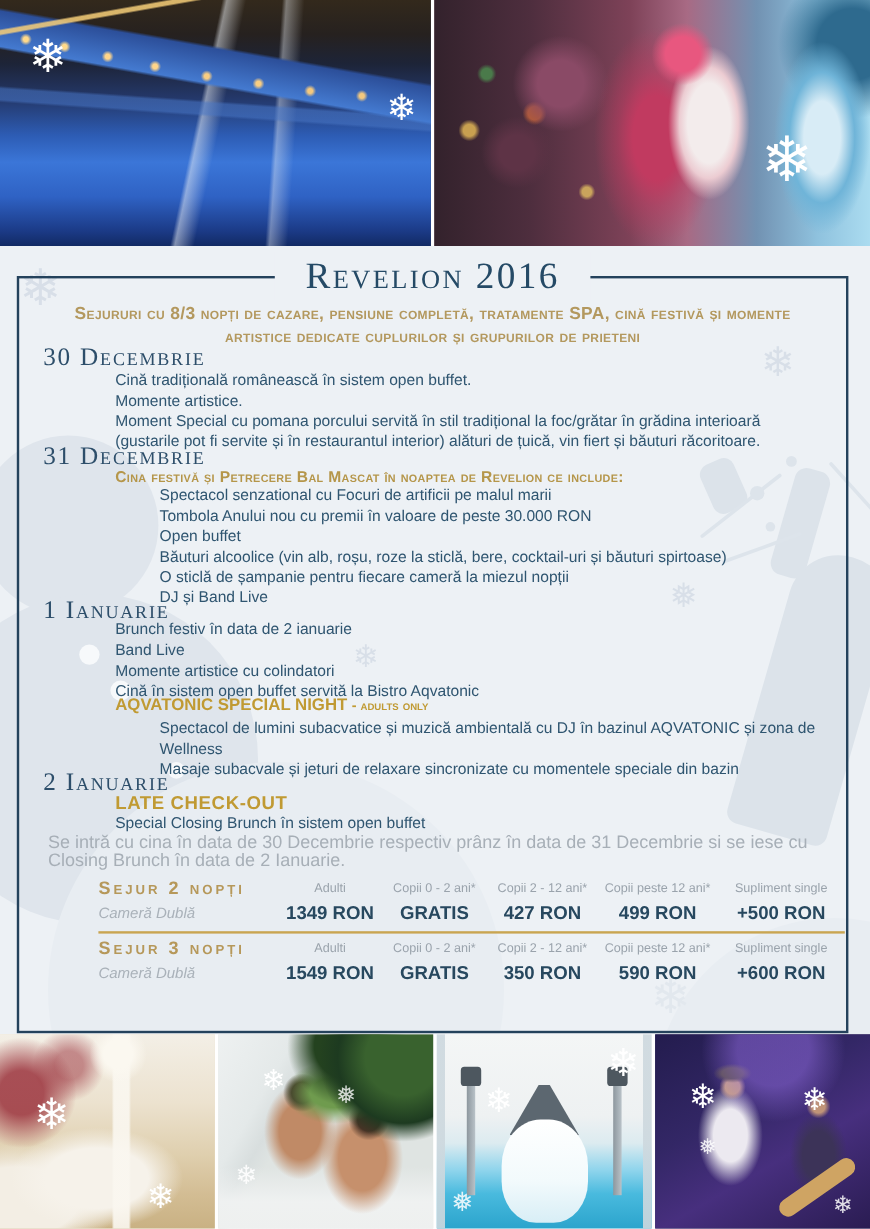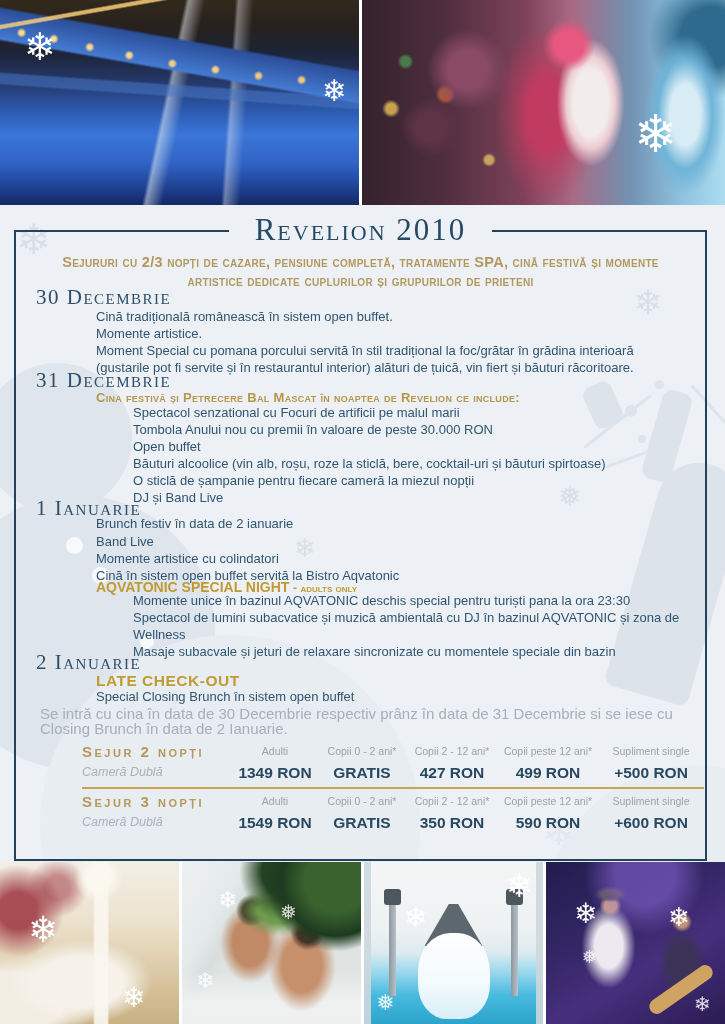--- a/index.html
+++ b/index.html
@@ -170,25 +170,25 @@
     <div class="wm wm-dot" style="left:638px;top:230px;width:8px;height:8px;background:#dde4eb;"></div>
 
     <span class="sf gray" style="left:16px;top:14px;font-size:42px;">❄</span>
     <span class="sf gray" style="left:634px;top:80px;font-size:34px;">❄</span>
     <span class="sf gray" style="left:558px;top:278px;font-size:28px;">❅</span>
     <span class="sf gray" style="left:294px;top:330px;font-size:26px;">❄</span>
     <span class="sf faint" style="left:542px;top:606px;font-size:40px;">❄</span>
 
     <div class="frame">
       <div class="title-row">
-        <h1>Revelion 2010</h1>
+        <h1>Revelion 2016</h1>
       </div>
 
       <div class="inner">
-        <p class="promo">Sejururi cu 2/3 nopți de cazare, pensiune completă, tratamente SPA, cină festivă și momente artistice dedicate cuplurilor și grupurilor de prieteni</p>
+        <p class="promo">Sejururi cu 8/3 nopți de cazare, pensiune completă, tratamente SPA, cină festivă și momente artistice dedicate cuplurilor și grupurilor de prieteni</p>
 
         <h2 class="sec-h">30 Decembrie</h2>
         <div class="item items-first">Cină tradițională românească în sistem open buffet.</div>
         <div class="item">Momente artistice.</div>
         <div class="item">Moment Special cu pomana porcului servită în stil tradițional la foc/grătar în grădina interioară (gustarile pot fi servite și în restaurantul interior) alături de țuică, vin fiert și băuturi răcoritoare.</div>
 
         <h2 class="sec-h h31">31 Decembrie</h2>
         <div class="gold-sub">Cina festivă și Petrecere Bal Mascat în noaptea de Revelion ce include:</div>
         <div class="item l2 items31">Spectacol senzational cu Focuri de artificii pe malul marii</div>
         <div class="item l2">Tombola Anului nou cu premii în valoare de peste 30.000 RON</div>
@@ -199,21 +199,20 @@
 
         <h2 class="sec-h h1i">1 Ianuarie</h2>
         <div class="item items1">Brunch festiv în data de 2 ianuarie</div>
         <div class="item">Band Live</div>
         <div class="item">Momente artistice cu colindatori</div>
         <div class="item">Cină în sistem open buffet servită la Bistro Aqvatonic</div>
         <div class="aqv">
           <span class="big">AQVATONIC SPECIAL NIGHT</span>
           <span class="small">- adults only</span>
         </div>
-        <div class="item l2 itemsAqv">Momente unice în bazinul AQVATONIC deschis special pentru turiști pana la ora 23:30</div>
         <div class="item l2">Spectacol de lumini subacvatice și muzică ambientală cu DJ în bazinul AQVATONIC și zona de Wellness</div>
         <div class="item l2">Masaje subacvale și jeturi de relaxare sincronizate cu momentele speciale din bazin</div>
 
         <h2 class="sec-h h2i">2 Ianuarie</h2>
         <div class="late">Late check-out</div>
         <div class="closing">Special Closing Brunch  în sistem open buffet</div>
 
         <p class="note">Se intră cu cina în data de 30 Decembrie respectiv prânz în data de 31 Decembrie si se iese cu Closing Brunch în data de 2 Ianuarie.</p>
 
         <div class="price-table">

